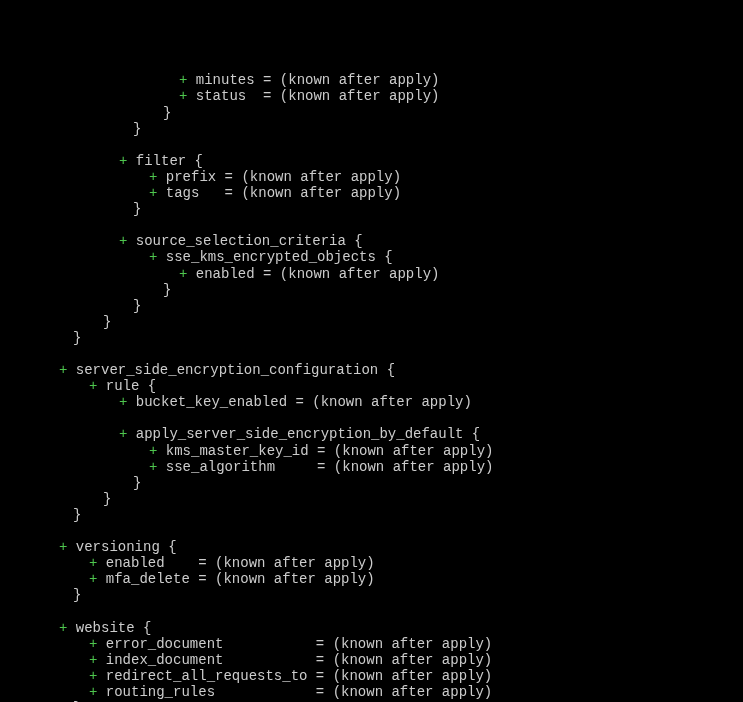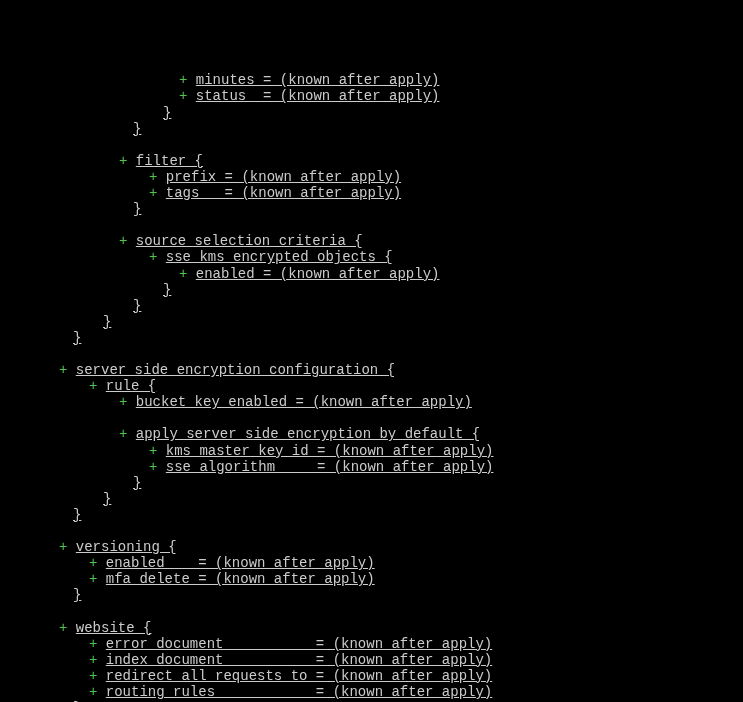--- a/index.html
+++ b/index.html
@@ -16,21 +16,21 @@
       width: 743px;
       height: 702px;
       overflow: hidden;
       white-space: pre;
       padding-top: 8px;
     }
     .line {
       display: block;
     }
     .g { color: #4ec64e; }
-    .w { color: #cccccc; text-decoration: underline; }
+    .w { color: #cccccc; }
   </style>
 </head>
 <body>
 
 
 
 <div id="terminal-output"><span class="line" style="padding-left:179px;"><span class="g">+</span> <span class="w">minutes = (known after apply)</span></span><span class="line" style="padding-left:179px;"><span class="g">+</span> <span class="w">status  = (known after apply)</span></span><span class="line" style="padding-left:163px;"><span class="w">}</span></span><span class="line" style="padding-left:133px;"><span class="w">}</span></span><span class="line"> </span><span class="line" style="padding-left:119px;"><span class="g">+</span> <span class="w">filter {</span></span><span class="line" style="padding-left:149px;"><span class="g">+</span> <span class="w">prefix = (known after apply)</span></span><span class="line" style="padding-left:149px;"><span class="g">+</span> <span class="w">tags   = (known after apply)</span></span><span class="line" style="padding-left:133px;"><span class="w">}</span></span><span class="line"> </span><span class="line" style="padding-left:119px;"><span class="g">+</span> <span class="w">source_selection_criteria {</span></span><span class="line" style="padding-left:149px;"><span class="g">+</span> <span class="w">sse_kms_encrypted_objects {</span></span><span class="line" style="padding-left:179px;"><span class="g">+</span> <span class="w">enabled = (known after apply)</span></span><span class="line" style="padding-left:163px;"><span class="w">}</span></span><span class="line" style="padding-left:133px;"><span class="w">}</span></span><span class="line" style="padding-left:103px;"><span class="w">}</span></span><span class="line" style="padding-left:73px;"><span class="w">}</span></span><span class="line"> </span><span class="line" style="padding-left:59px;"><span class="g">+</span> <span class="w">server_side_encryption_configuration {</span></span><span class="line" style="padding-left:89px;"><span class="g">+</span> <span class="w">rule {</span></span><span class="line" style="padding-left:119px;"><span class="g">+</span> <span class="w">bucket_key_enabled = (known after apply)</span></span><span class="line"> </span><span class="line" style="padding-left:119px;"><span class="g">+</span> <span class="w">apply_server_side_encryption_by_default {</span></span><span class="line" style="padding-left:149px;"><span class="g">+</span> <span class="w">kms_master_key_id = (known after apply)</span></span><span class="line" style="padding-left:149px;"><span class="g">+</span> <span class="w">sse_algorithm     = (known after apply)</span></span><span class="line" style="padding-left:133px;"><span class="w">}</span></span><span class="line" style="padding-left:103px;"><span class="w">}</span></span><span class="line" style="padding-left:73px;"><span class="w">}</span></span><span class="line"> </span><span class="line" style="padding-left:59px;"><span class="g">+</span> <span class="w">versioning {</span></span><span class="line" style="padding-left:89px;"><span class="g">+</span> <span class="w">enabled    = (known after apply)</span></span><span class="line" style="padding-left:89px;"><span class="g">+</span> <span class="w">mfa_delete = (known after apply)</span></span><span class="line" style="padding-left:73px;"><span class="w">}</span></span><span class="line"> </span><span class="line" style="padding-left:59px;"><span class="g">+</span> <span class="w">website {</span></span><span class="line" style="padding-left:89px;"><span class="g">+</span> <span class="w">error_document           = (known after apply)</span></span><span class="line" style="padding-left:89px;"><span class="g">+</span> <span class="w">index_document           = (known after apply)</span></span><span class="line" style="padding-left:89px;"><span class="g">+</span> <span class="w">redirect_all_requests_to = (known after apply)</span></span><span class="line" style="padding-left:89px;"><span class="g">+</span> <span class="w">routing_rules            = (known after apply)</span></span><span class="line" style="padding-left:73px;"><span class="w">}</span></span></div>
 
 
 

